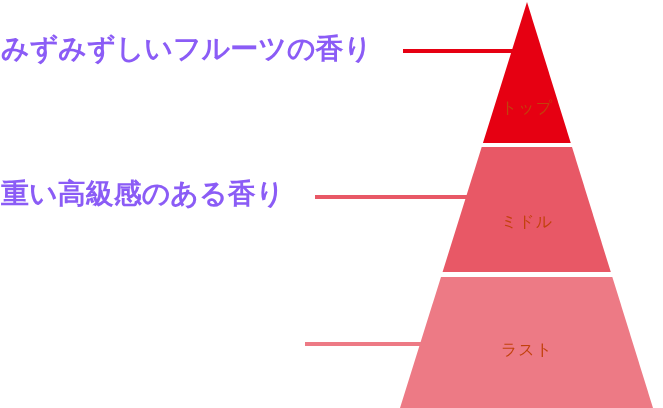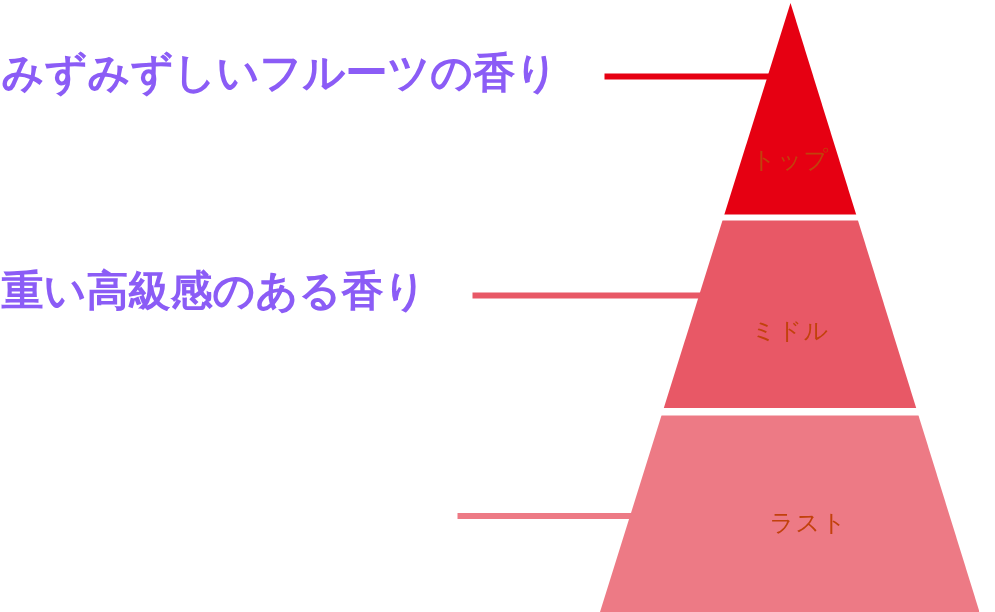--- a/index.html
+++ b/index.html
@@ -31,21 +31,21 @@
   .seg-mid  { top:147px; height:125px; }
   .seg-last { top:277px; height:131px; }
 
   .tier-label {
     position:absolute; left:50.2%; transform:translateX(-50%);
     color:#c2410c; font-size:16px; font-weight:normal;
     line-height:1; white-space:nowrap; letter-spacing:1px;
   }
   .tl-top  { top:100px; }
   .tl-mid  { top:214px; }
-  .tl-last { top:342px;margin-left:12px; }
+  .tl-last { top:342px; }
 </style>
 </head>
 <body>
 
 <div class="screen">
 
   <div class="desc desc-top">みずみずしいフルーツの香り</div>
   <div class="desc desc-mid">重い高級感のある香り</div>
 
   <div class="connector conn-top" style="background-color: rgb(230, 0, 18);"></div>

